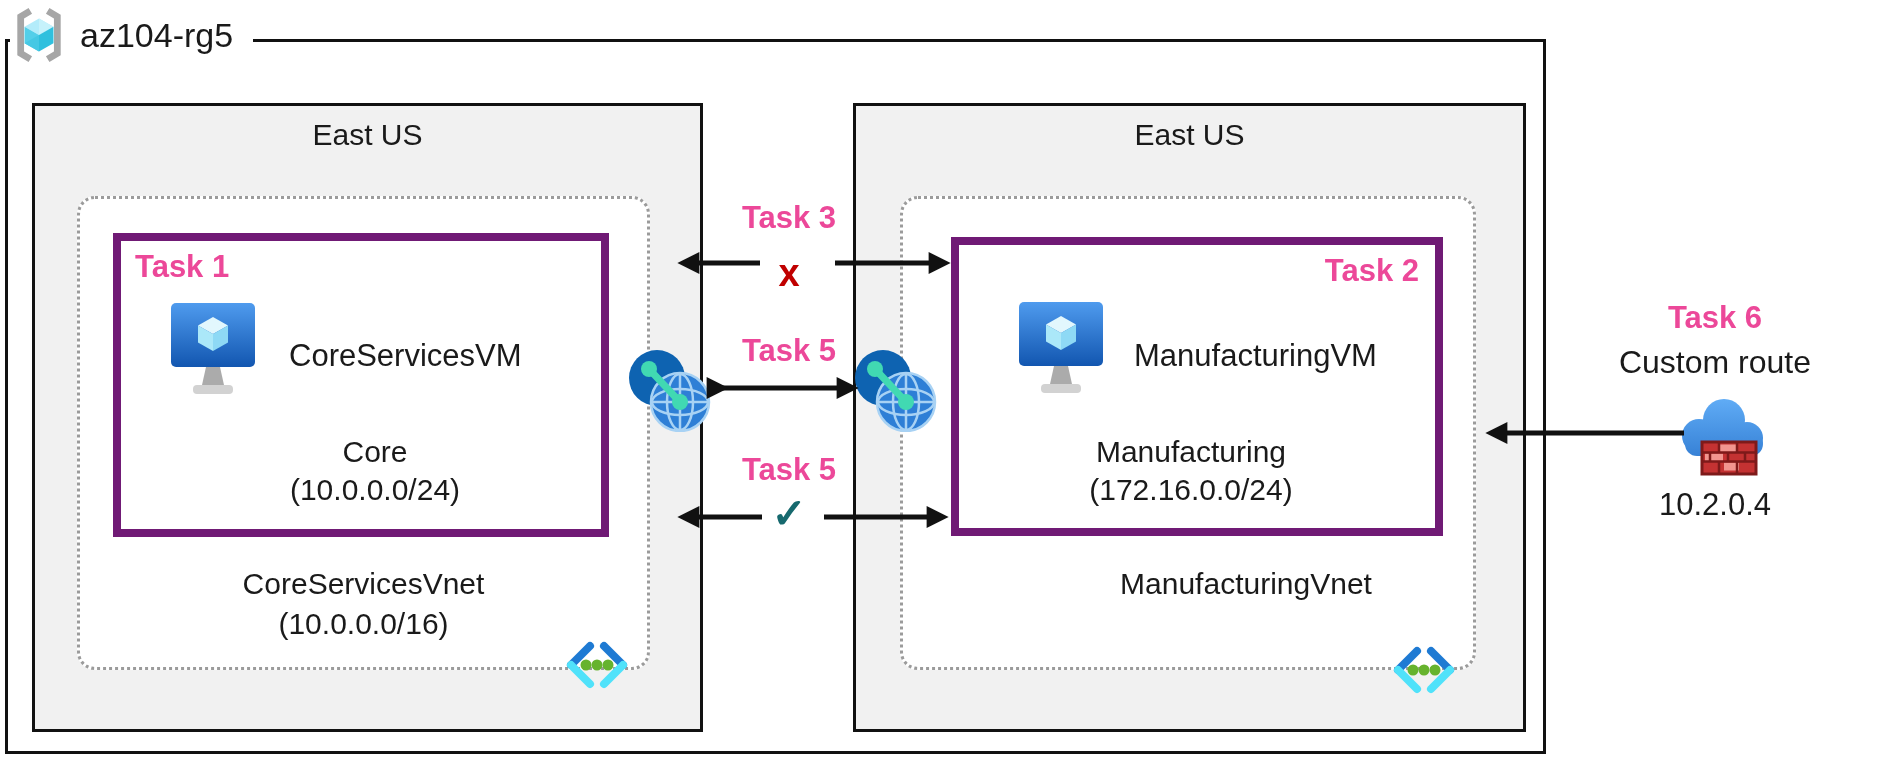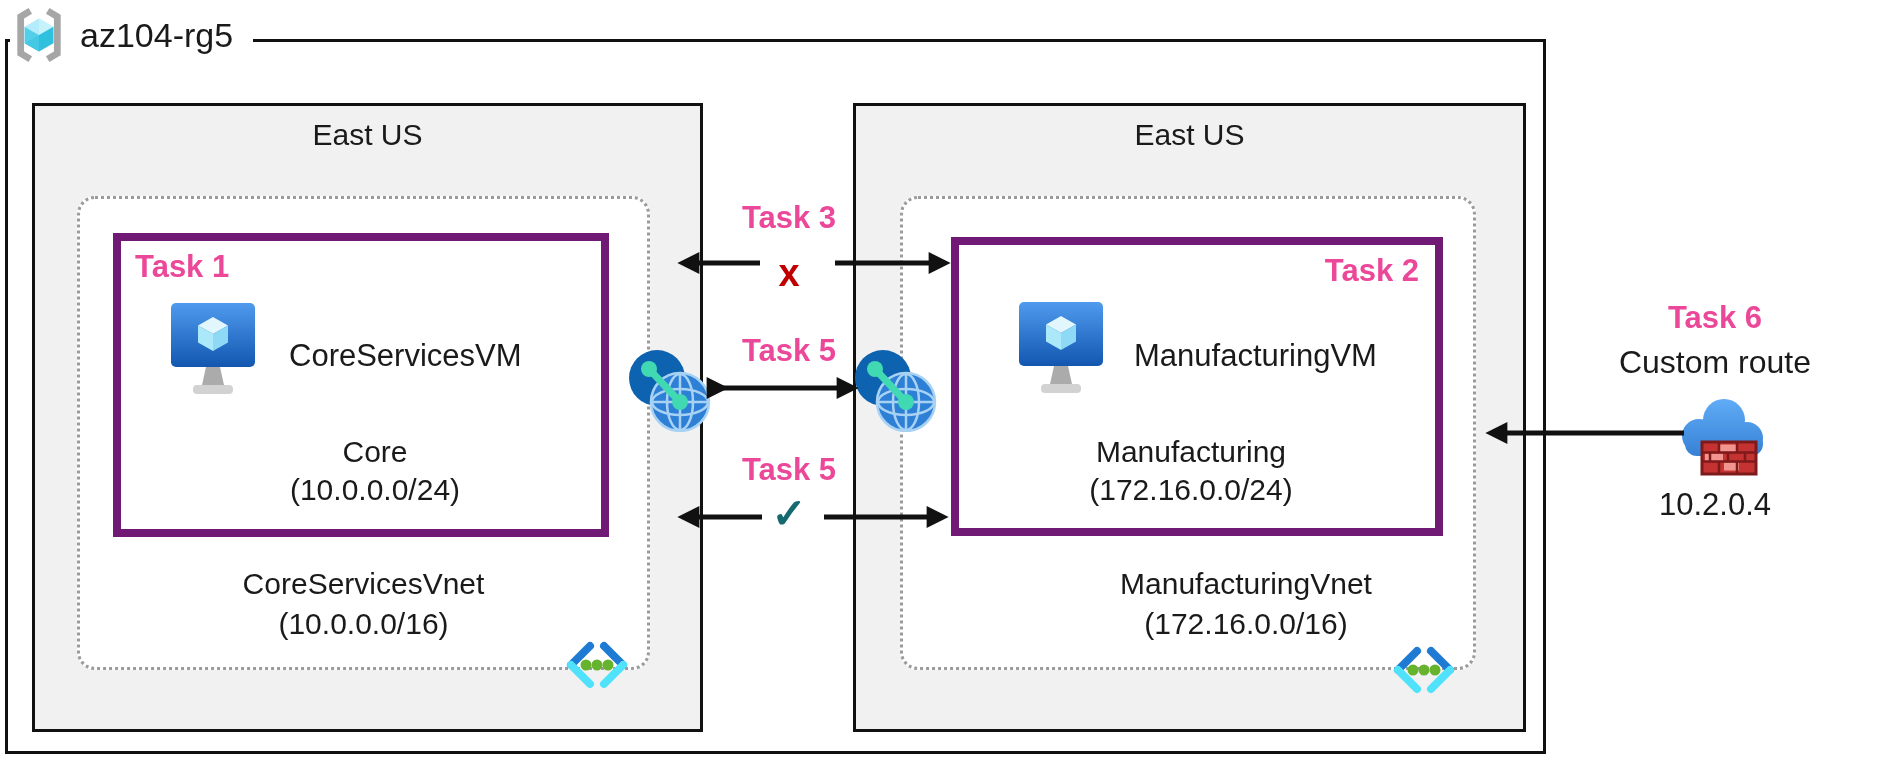--- a/index.html
+++ b/index.html
@@ -114,21 +114,20 @@
       </svg>
       <div class="abs vm-name" style="left:175px;top:93px;">ManufacturingVM</div>
       <div class="abs center-block" style="left:0;right:12px;top:188px;">
         <div>Manufacturing</div>
         <div>(172.16.0.0/24)</div>
       </div>
     </div>
 
     <div class="abs vnet-block" style="left:44px;width:692px;top:458px;">
       <div>ManufacturingVnet</div>
-      <div>(172.16.0.0/16)</div>
     </div>
 
     <svg class="abs icon" style="left:534px;top:538px;" width="68" height="52" viewBox="0 0 68 52">
       <path d="M27,7 L8,26" stroke="#1e7ad3" stroke-width="8" stroke-linecap="round" fill="none"></path>
       <path d="M8,26 L27,45" stroke="#50e2fa" stroke-width="8" stroke-linecap="round" fill="none"></path>
       <path d="M41,7 L60,26" stroke="#1e7ad3" stroke-width="8" stroke-linecap="round" fill="none"></path>
       <path d="M60,26 L41,45" stroke="#50e2fa" stroke-width="8" stroke-linecap="round" fill="none"></path>
       <circle cx="23" cy="26" r="5.5" fill="#66b32e"></circle>
       <circle cx="34" cy="26" r="5.5" fill="#66b32e"></circle>
       <circle cx="45" cy="26" r="5.5" fill="#66b32e"></circle>

